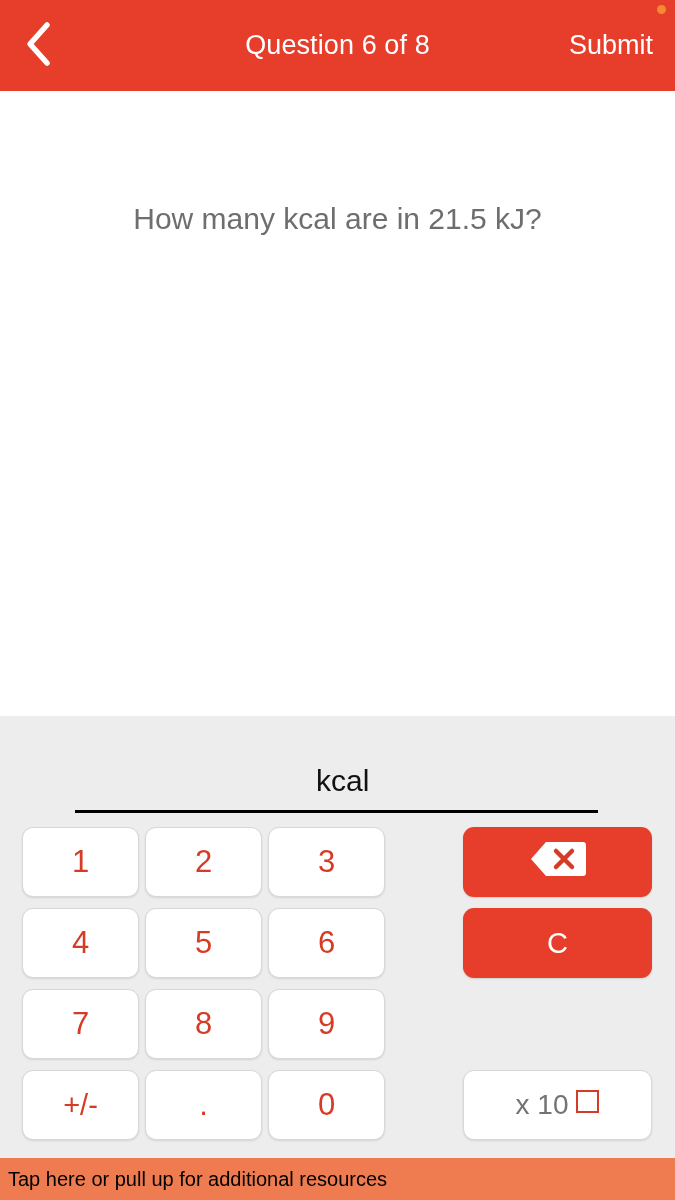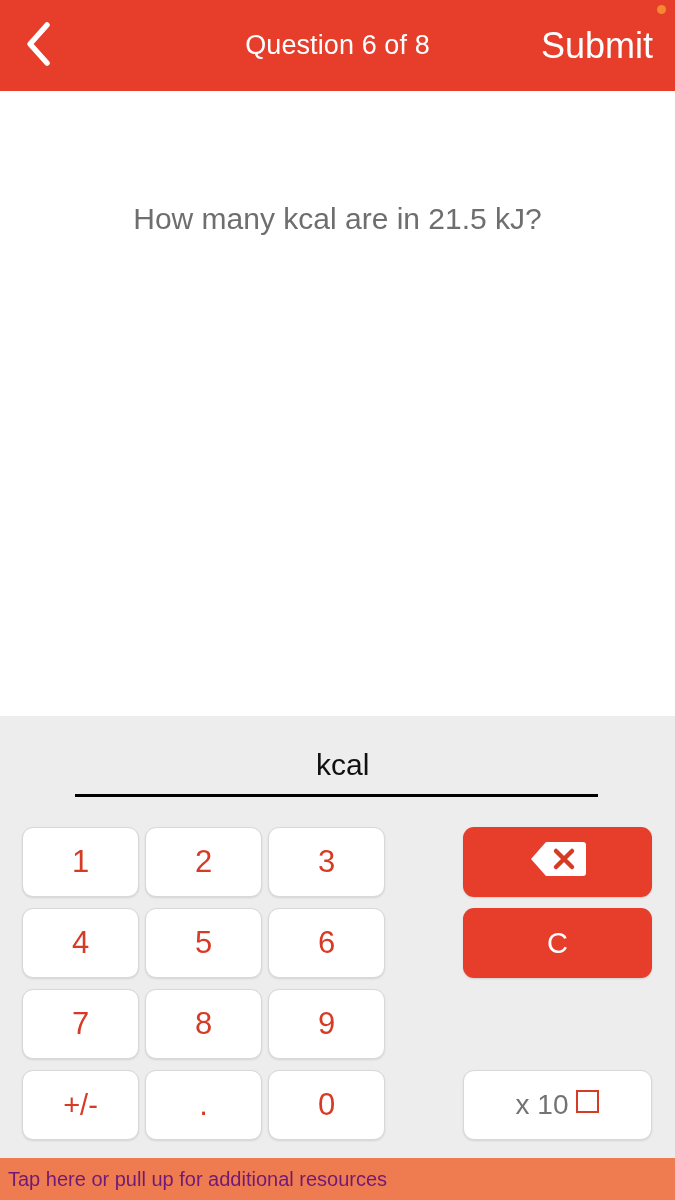--- a/index.html
+++ b/index.html
@@ -53,21 +53,21 @@
     font-size: 27px;
     letter-spacing: 0.1px;
   }
   .submit-btn {
     position: absolute;
     right: 18px;
     top: 0;
     height: 91px;
     line-height: 91px;
     color: #ffffff;
-    font-size: 36px;
+    font-size: 27px;
     padding: 0 4px;
   }
   .corner-dot {
     position: absolute;
     right: 9px;
     top: 5px;
     width: 9px;
     height: 9px;
     border-radius: 50%;
     background: #f5892f;
@@ -102,21 +102,21 @@
     left: 0;
     top: 716px;
     width: 675px;
     height: 442px;
     background: #ededed;
   }
 
   .answer-row {
     position: absolute;
     left: 0;
-    top: 0;
+    top: 16px;
     width: 538px;
     height: 100px;
     padding-left: 24px;
   }
   .answer-value {
     position: absolute;
     left: 75px;
     top: 28px;
     width: 300px;
     height: 42px;
@@ -196,21 +196,21 @@
     position: absolute;
     left: 0;
     top: 1158px;
     width: 675px;
     height: 42px;
     background: #ef7b50;
     display: flex;
     align-items: center;
   }
   .footer-text {
-    color: #701a75;
+    color: #000000;
     font-size: 20px;
     padding-left: 8px;
   }
 </style>
 </head>
 <body>
 
 <div class="phone">
 
   <div class="header">

